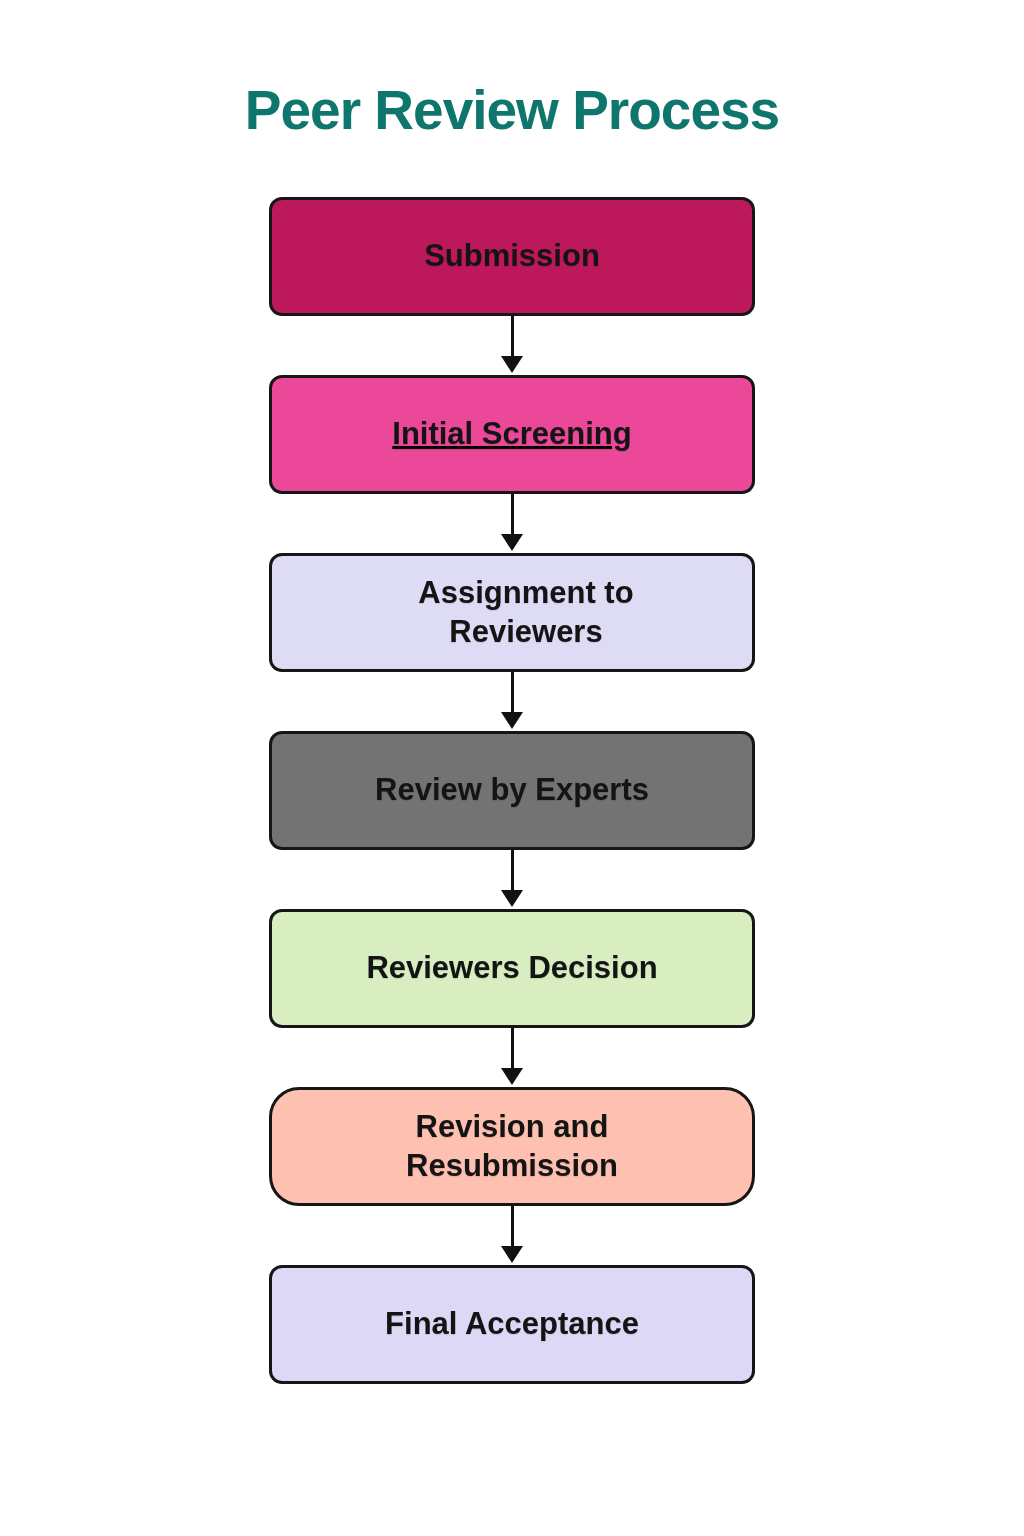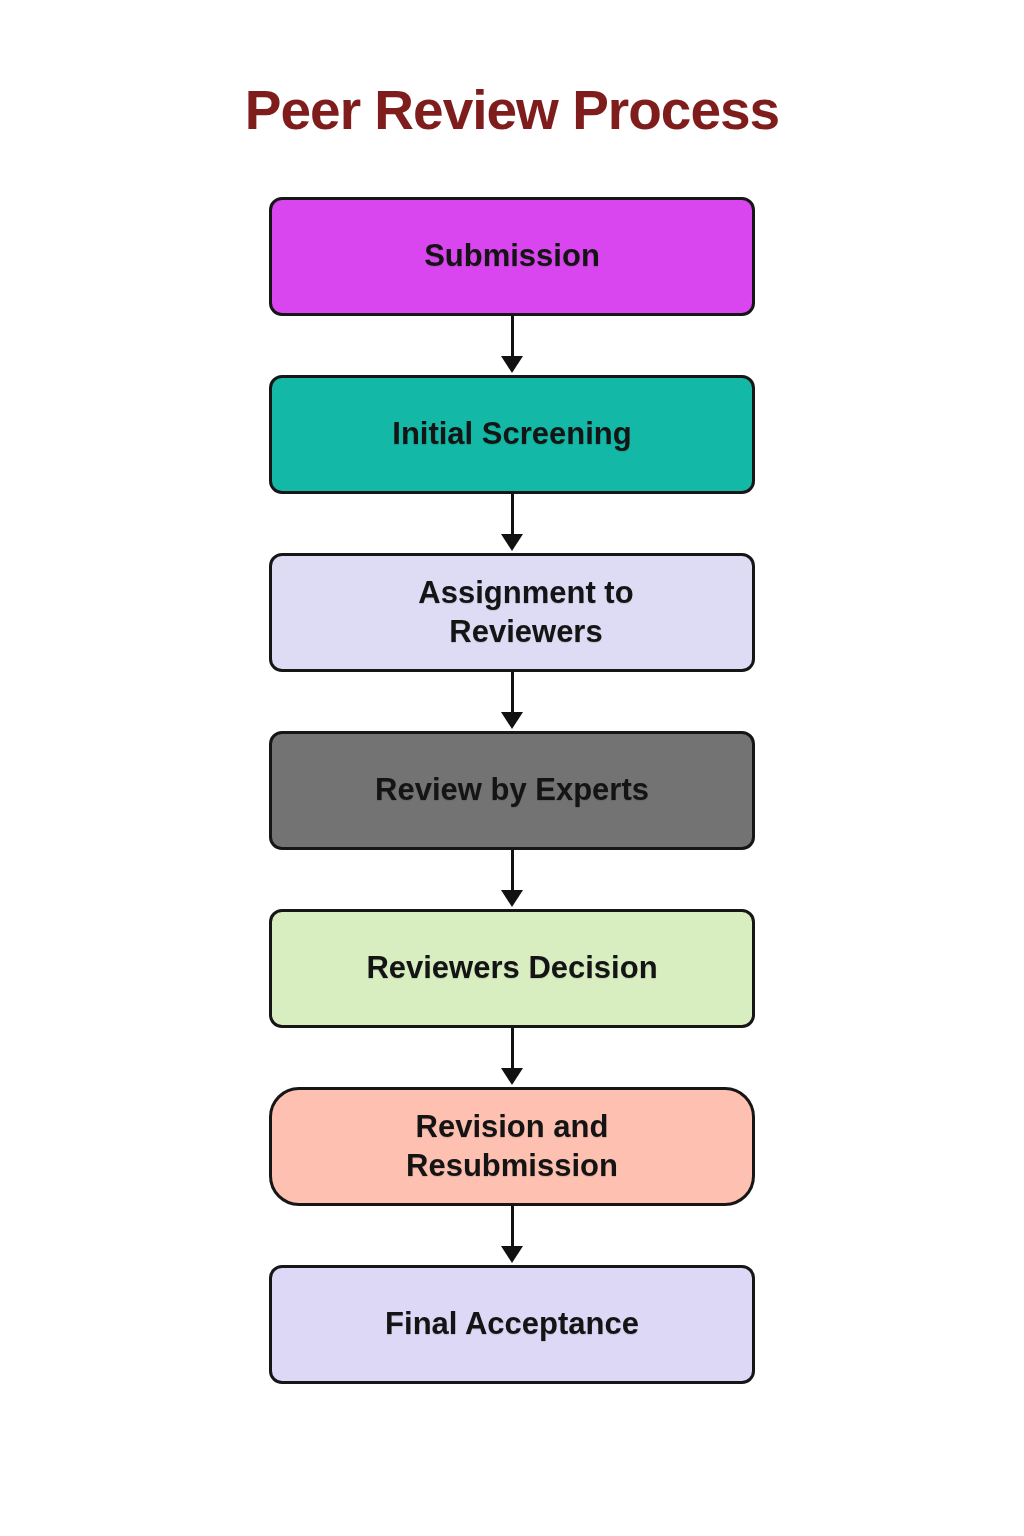--- a/index.html
+++ b/index.html
@@ -12,21 +12,21 @@
     overflow: hidden;
     font-family: "Liberation Sans", sans-serif;
   }
   .title {
     padding-top: 82px;
     text-align: center;
     font-size: 55px;
     line-height: 1.05;
     font-weight: 700;
     letter-spacing: -1px;
-    color: #7f1d1d;
+    color: #0f766e;
   }
   .flow {
     margin-top: 57px;
     display: flex;
     flex-direction: column;
     align-items: center;
   }
   .node {
     width: 486px;
     height: 119px;
@@ -68,30 +68,30 @@
 </style>
 </head>
 <body>
 
 <div class="page">
 
   <div class="title">Peer Review Process</div>
 
   <div class="flow">
 
-    <div class="node" style="background: #d946ef;">
+    <div class="node" style="background: #be185d;">
       <span class="node-label">Submission</span>
     </div>
 
     <div class="arrow">
       <span class="arrow-line"></span>
       <span class="arrow-head"></span>
     </div>
 
-    <div class="node" style="background: #14b8a6;">
+    <div class="node" style="background: #ec4899; text-decoration: underline;">
       <span class="node-label">Initial Screening</span>
     </div>
 
     <div class="arrow">
       <span class="arrow-line"></span>
       <span class="arrow-head"></span>
     </div>
 
     <div class="node" style="background: rgb(222, 220, 245); padding-left: 28px;">
       <span class="node-label">Assignment to

